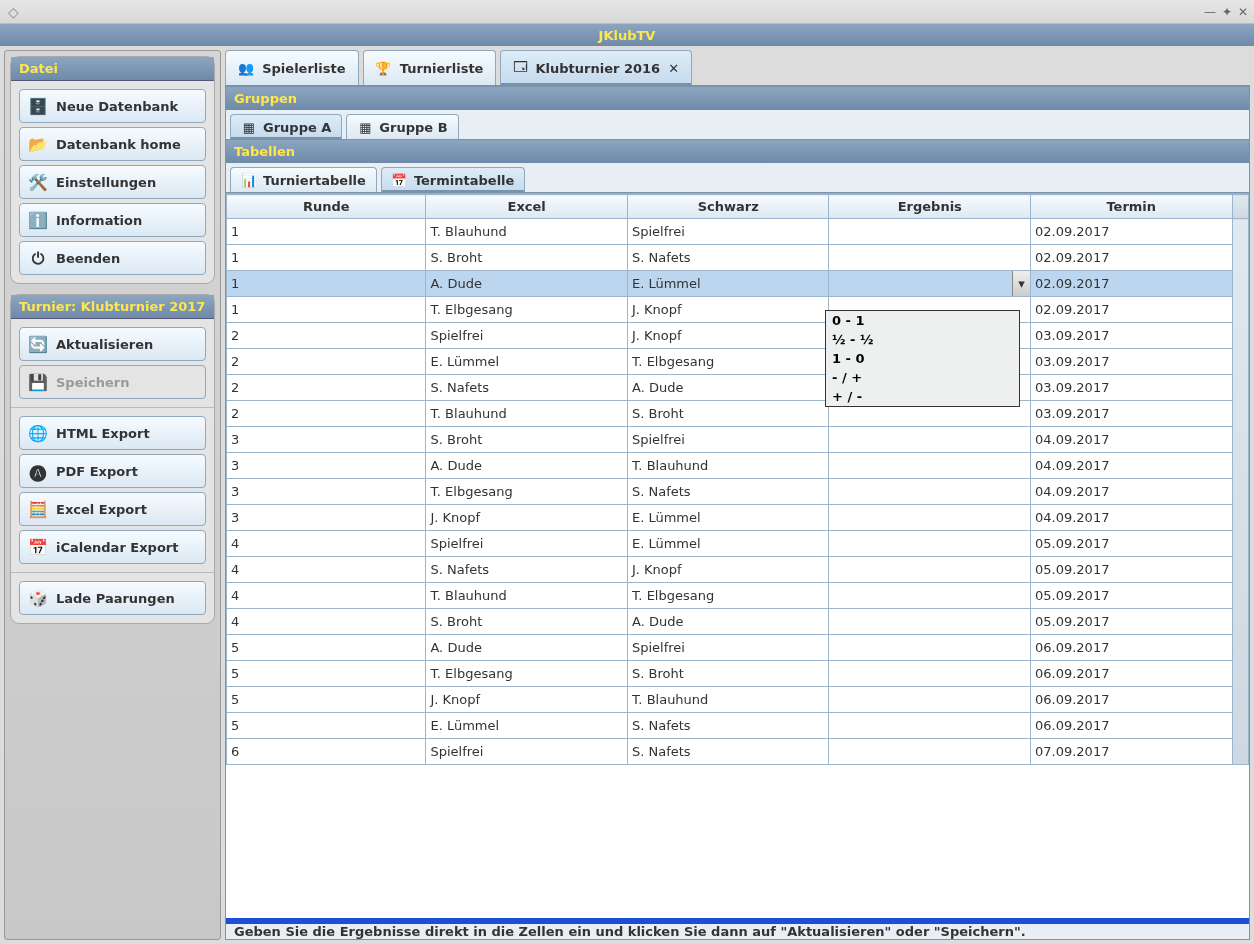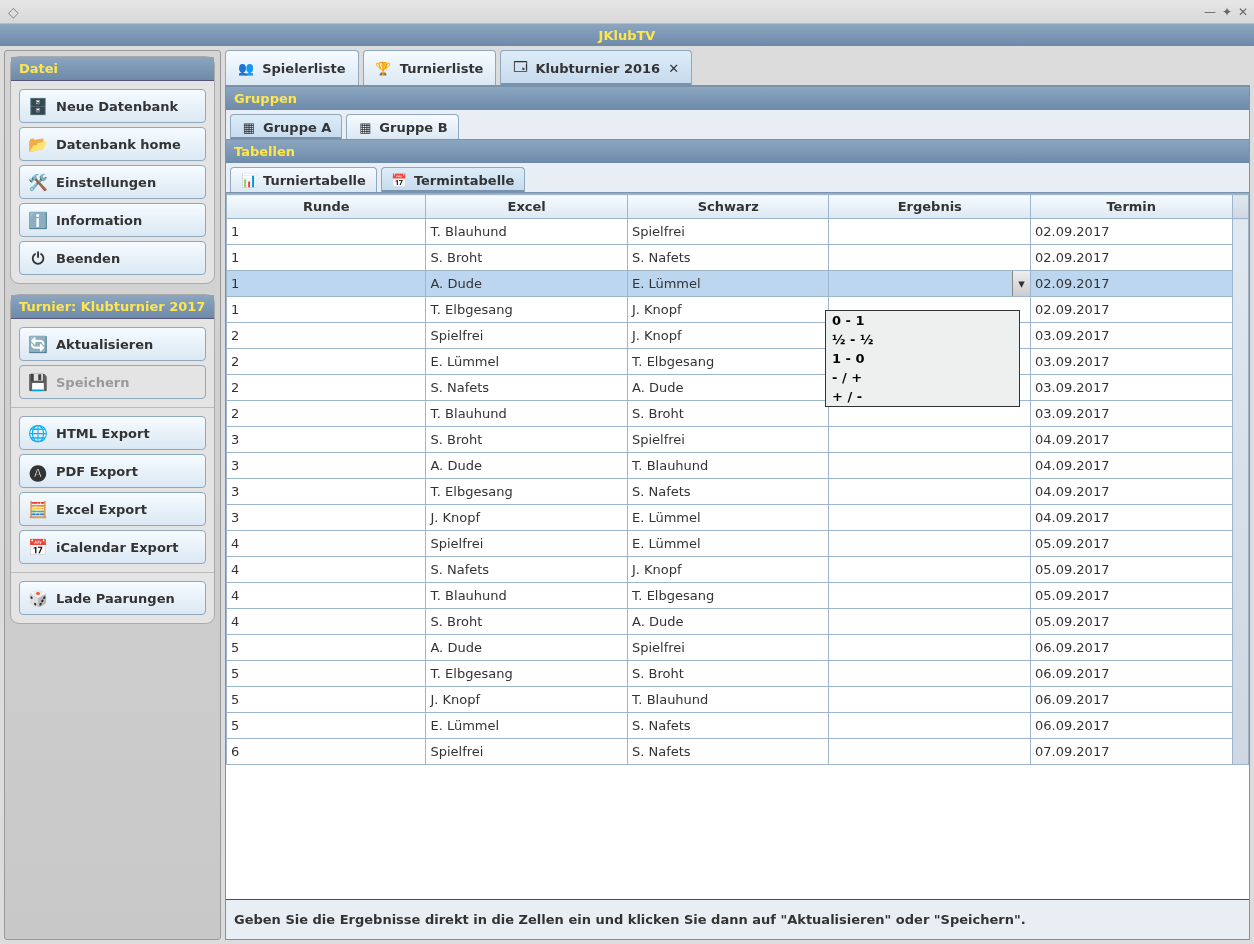--- a/index.html
+++ b/index.html
@@ -88,22 +88,22 @@
 
 .dropdown {
   position: absolute; z-index: 10; background: #eef0f0;
   border: 1px solid #333; width: 195px;
 }
 .dropdown div { padding: 2px 6px; font-weight: bold; cursor: pointer; }
 
 .scrollbar-v { width: 16px; background: linear-gradient(#e0e8f0,#cfd8e2); border-left:1px solid #9cb4cc; }
 
 .footer-note {
-  background: #e8eef4; border-top: 1px solid #1d4ed8;
-  padding: 12px 8px; font-weight: bold; color: #333;
+  background: #e8eef4; border-top: 6px solid #1d4ed8;
+  padding: 0 8px; font-weight: bold; color: #333;
 }
 .footer-note .line2 { margin-top: 8px; }
 
 col.runde { width: 194px; }
 col.weiss { width: 196px; }
 col.schwarz { width: 196px; }
 col.ergebnis { width: 196px; }
 col.termin { width: 196px; }
 col.scroll { width: 16px; }
 </style>

